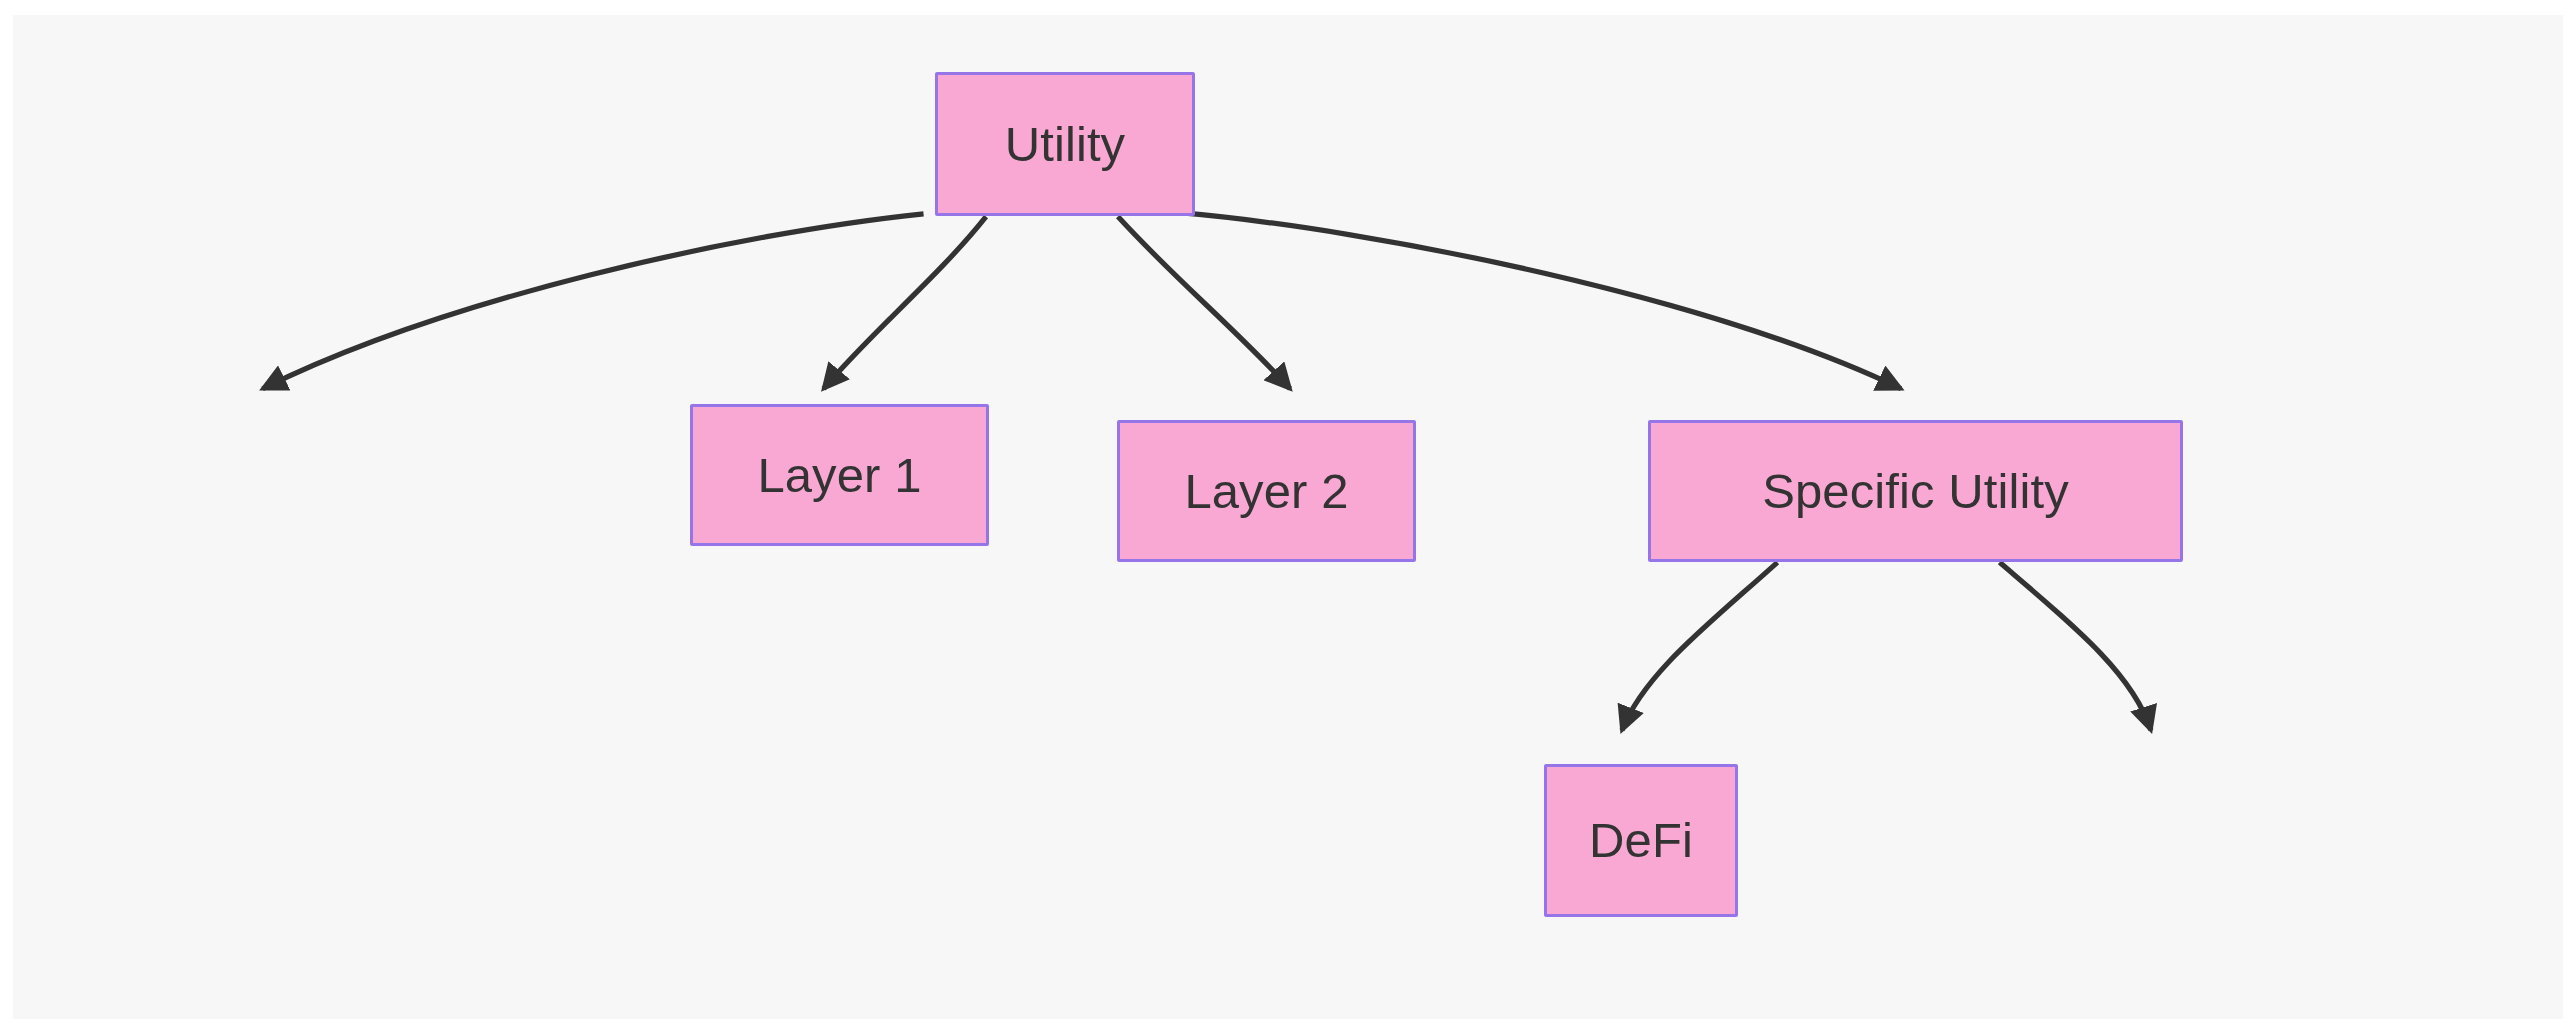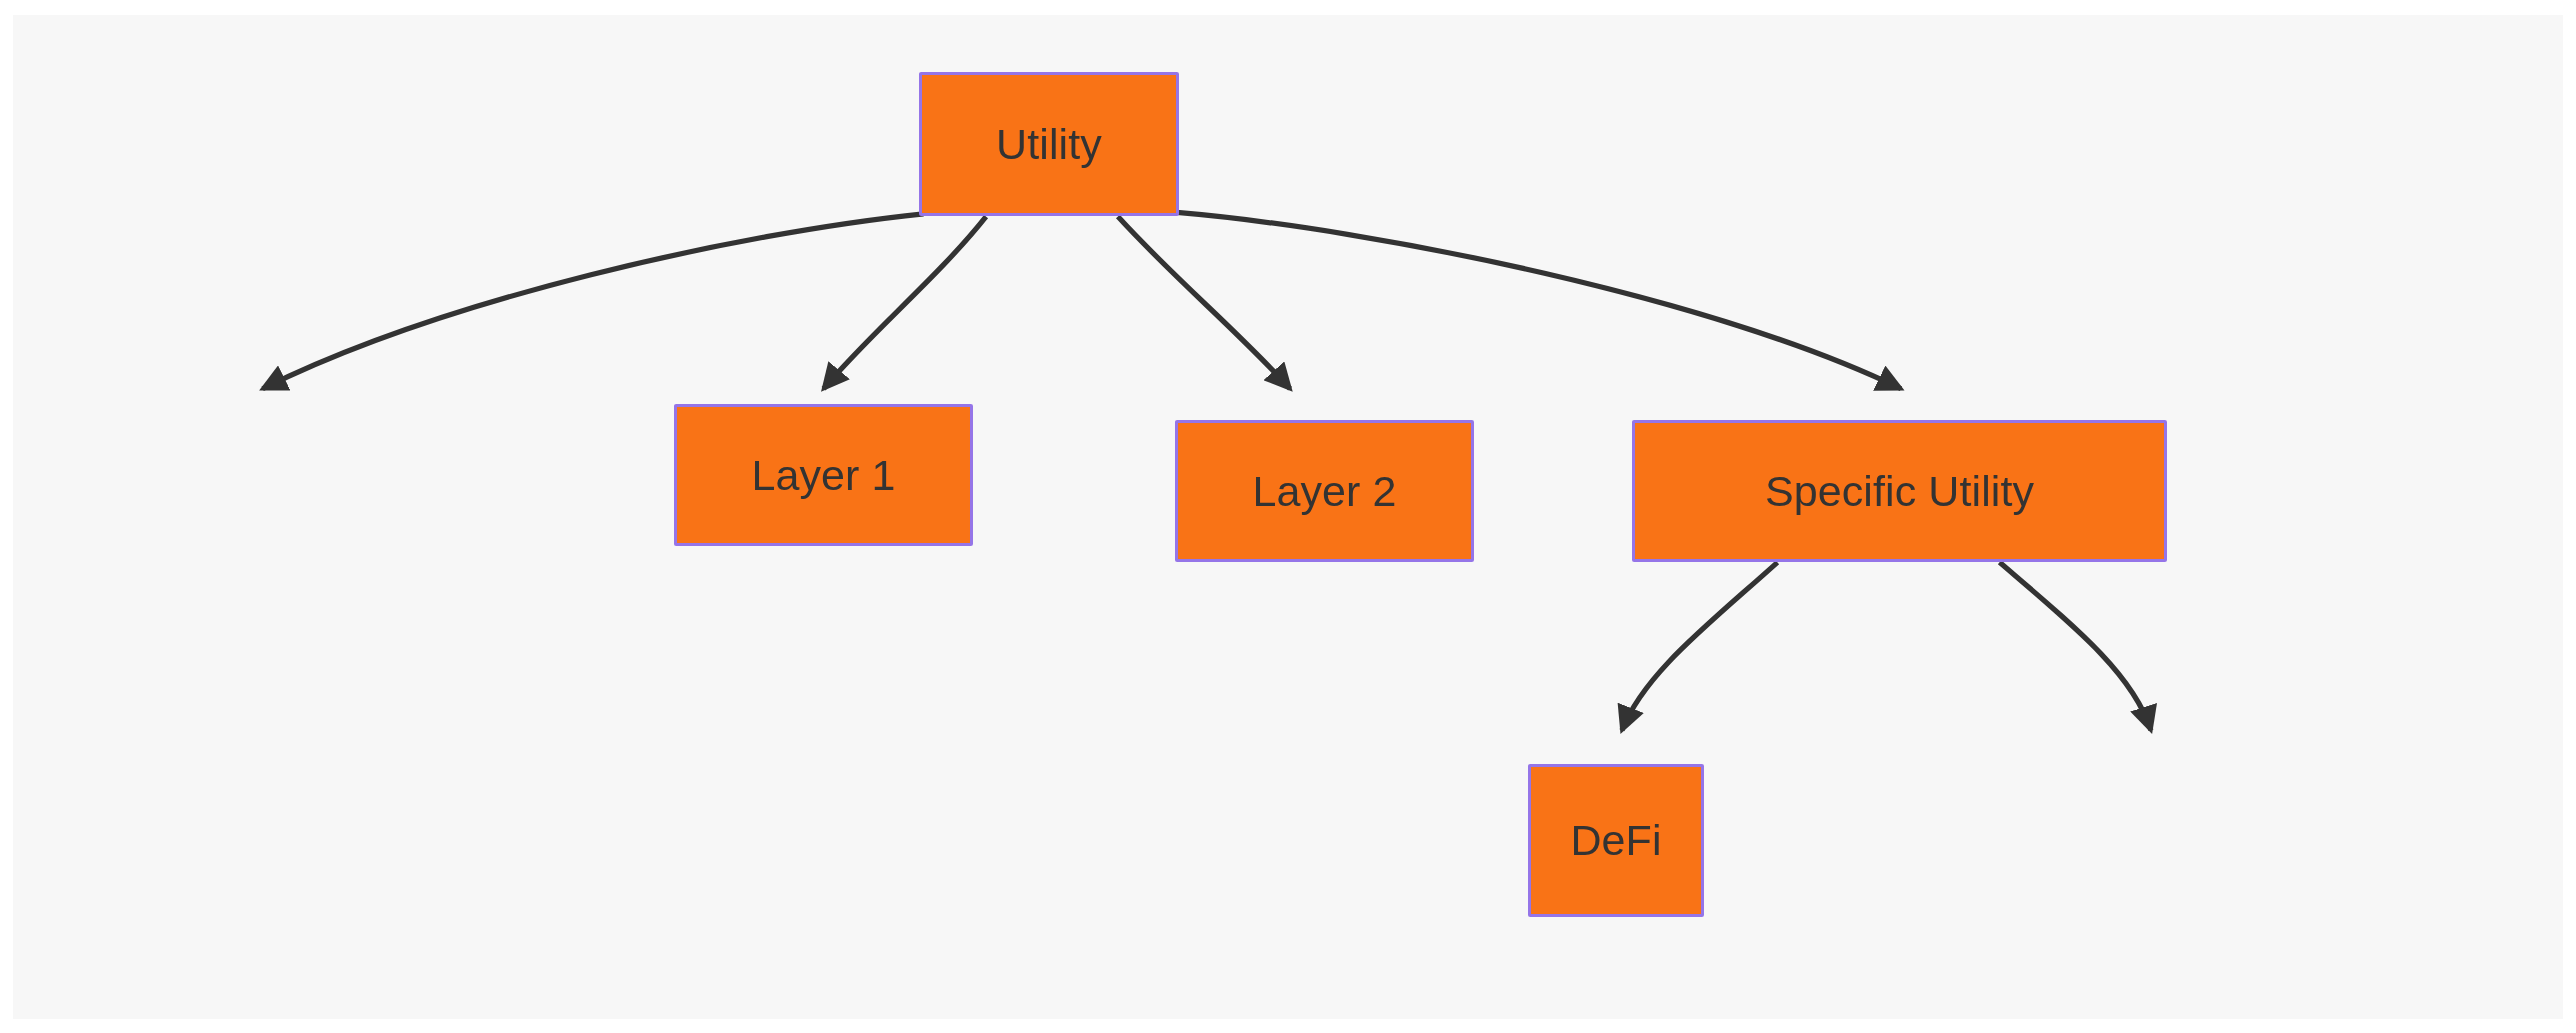--- a/index.html
+++ b/index.html
@@ -29,31 +29,32 @@
     position: absolute;
     left: 0;
     top: 0;
     width: 2576px;
     height: 1033px;
     pointer-events: none;
   }
   .node {
     position: absolute;
     box-sizing: border-box;
-    background: #f97316;
+    background: #f9a8d4;
     border: 3.5px solid #9575e8;
     border-radius: 2.1px;
     display: flex;
     align-items: center;
     justify-content: center;
     color: #333333;
-    font-size: 43px;
+    font-size: 49px;
     line-height: 1;
     letter-spacing: 0.1px;
     white-space: nowrap;
+    margin-left: 16px;
   }
   .node-label {
     display: block;
     padding: 0 2.8px;
   }
 </style>
 </head>
 <body>
 
 <div id="page">
@@ -78,26 +79,26 @@
 
   <div class="node" style="left:919px; top:72px; width:260px; height:144px;">
     <span class="node-label">Utility</span>
   </div>
 
 
   <div class="node" style="left:674px; top:404px; width:299px; height:142px;">
     <span class="node-label">Layer 1</span>
   </div>
 
-  <div class="node" style="left:1175px; top:420px; width:299px; height:142px;">
+  <div class="node" style="left:1101px; top:420px; width:299px; height:142px;">
     <span class="node-label">Layer 2</span>
   </div>
 
   <div class="node" style="left:1632px; top:420px; width:535px; height:142px;">
     <span class="node-label">Specific Utility</span>
   </div>
 
-  <div class="node" style="left:1528px; top:764px; width:176px; height:153px;justify-content:center;">
+  <div class="node" style="left:1528px; top:764px; width:194px; height:153px;justify-content:center;">
     <span class="node-label">DeFi</span>
   </div>
 
 </div>
 
 
 </body></html>

